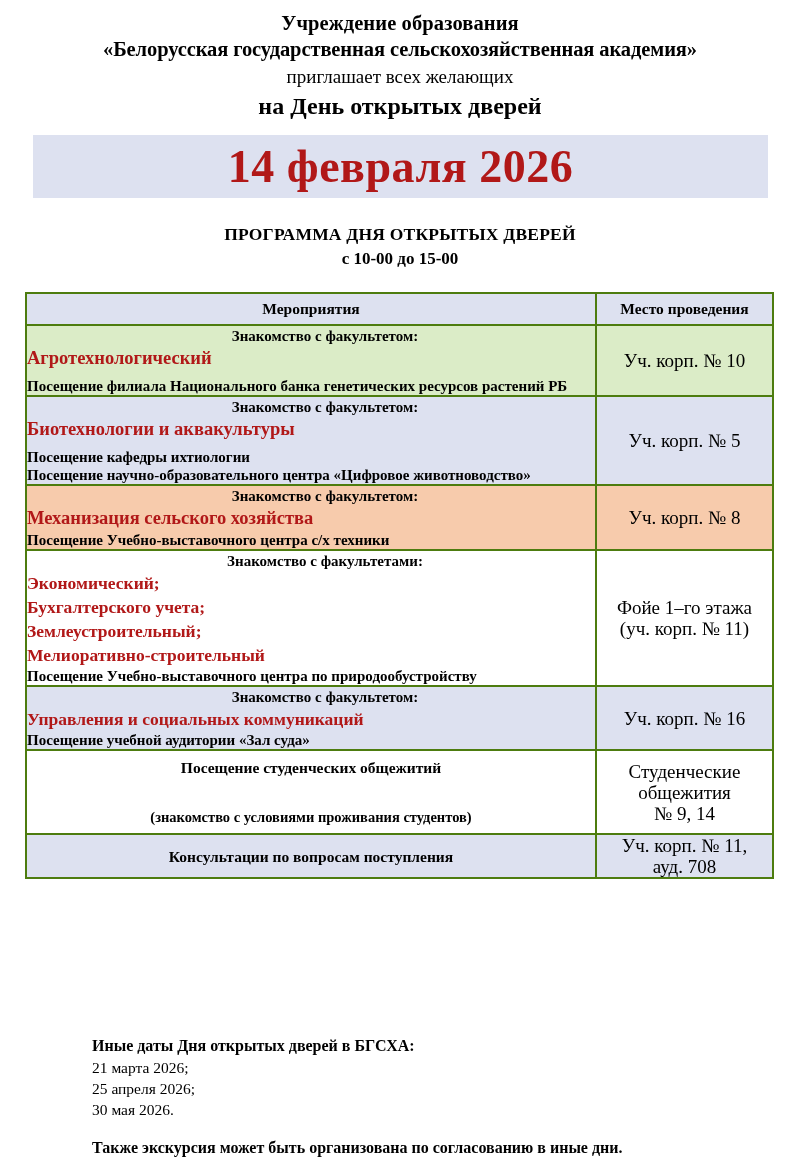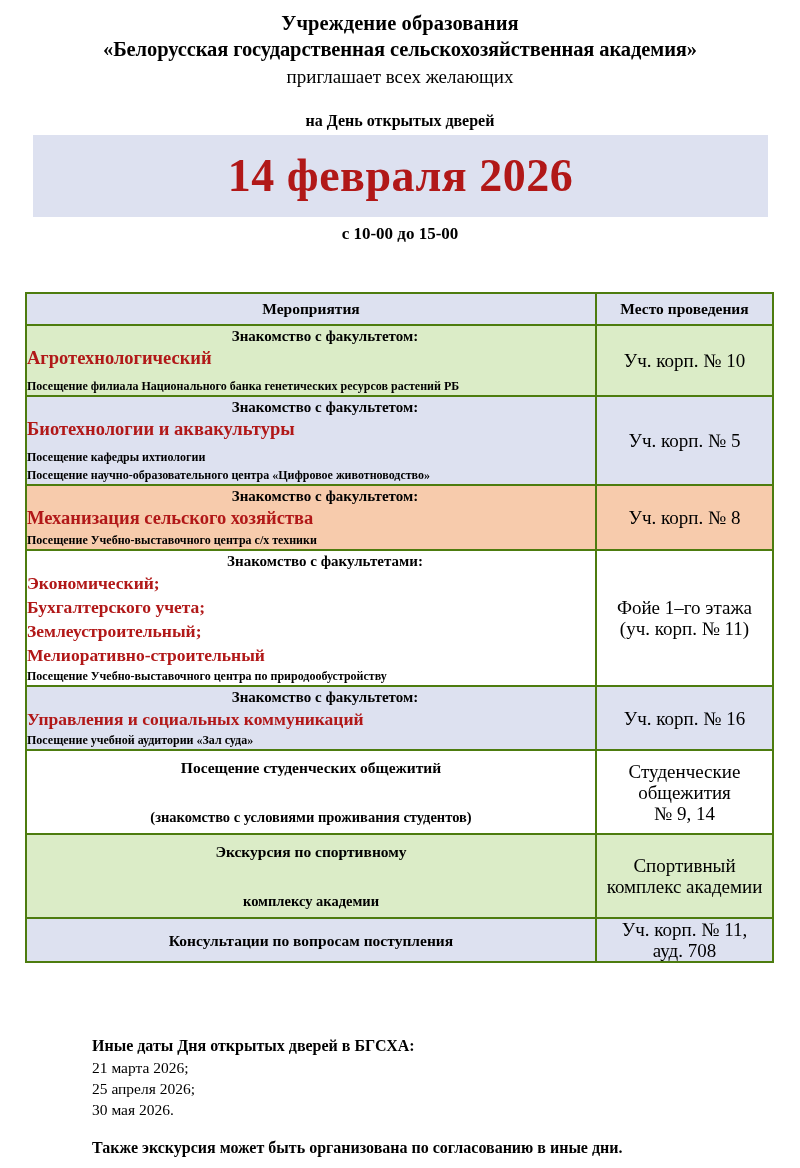--- a/index.html
+++ b/index.html
@@ -42,33 +42,33 @@
     letter-spacing: -0.1px;
     white-space: nowrap;
   }
   .hdr-line-3 {
     font-size: 19px;
     font-weight: normal;
     line-height: 27px;
     text-align: center;
   }
   .hdr-line-4 {
-    font-size: 16px;
+    font-size: 24px;
     font-weight: bold;
     line-height: 31px;
-    margin-top: 15px;
+    margin-top: 1px;
   }
 
   
   .date-banner {
     position: absolute;
     left: 33px;
     top: 135px;
     width: 735px;
-    height: 82px;
+    height: 63px;
     background: #dde1f0;
     display: flex;
     align-items: center;
     justify-content: center;
   }
   .date-banner .date-text {
     font-size: 46px;
     font-weight: bold;
     color: #b11818;
     line-height: 1;
@@ -159,21 +159,21 @@
   .fac-sm {
     color: #b11818;
     font-weight: bold;
     font-size: 17.5px;
     line-height: 24px;
     display: block;
     text-align: left;
   }
   .sub {
     font-weight: bold;
-    font-size: 12px;
+    font-size: 15px;
     line-height: 18px;
     display: block;
     text-align: left;
   }
   .gap-sm { height: 6px; }
 
   .simple-event {
     text-align: center;
     font-weight: bold;
     font-size: 15.5px;
@@ -223,20 +223,21 @@
     <div class="hdr-line-2">«Белорусская государственная сельскохозяйственная академия»</div>
     <div class="hdr-line-3">приглашает всех желающих</div>
     <div class="hdr-line-4">на День открытых дверей</div>
   </div>
 
   <div class="date-banner">
     <span class="date-text">14 февраля 2026</span>
   </div>
 
   <div class="program-block">
+    <div class="program-title">ПРОГРАММА ДНЯ ОТКРЫТЫХ ДВЕРЕЙ</div>
     <div class="program-time">с 10-00 до 15-00</div>
   </div>
 
   <table class="prog-table">
     <colgroup>
       <col class="col-event">
       <col class="col-place">
     </colgroup>
     <thead>
       <tr>
@@ -307,32 +308,20 @@
             <span class="sub-par">(знакомство с условиями проживания студентов)</span>
           </span>
         </td>
         <td class="cell-place c-white">
           <div>Студенческие</div>
           <div>общежития</div>
           <div>№ 9, 14</div>
         </td>
       </tr>
 
-      <tr>
-        <td class="c-green">
-          <span class="simple-event">
-            <span>Экскурсия по спортивному</span>
-            <span class="sub-par">комплексу академии</span>
-          </span>
-        </td>
-        <td class="cell-place c-green">
-          <div>Спортивный</div>
-          <div>комплекс академии</div>
-        </td>
-      </tr>
 
       <tr>
         <td class="c-lav">
           <span class="simple-event">
             <span>Консультации по вопросам поступления</span>
           </span>
         </td>
         <td class="cell-place c-lav">
           <div>Уч. корп. № 11,</div>
           <div>ауд. 708</div>

